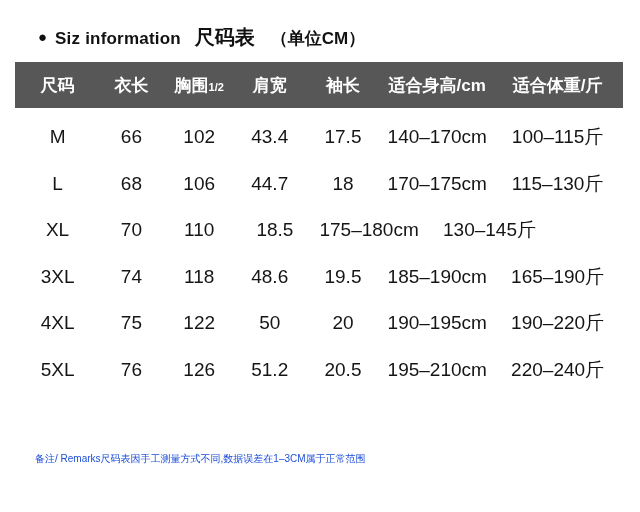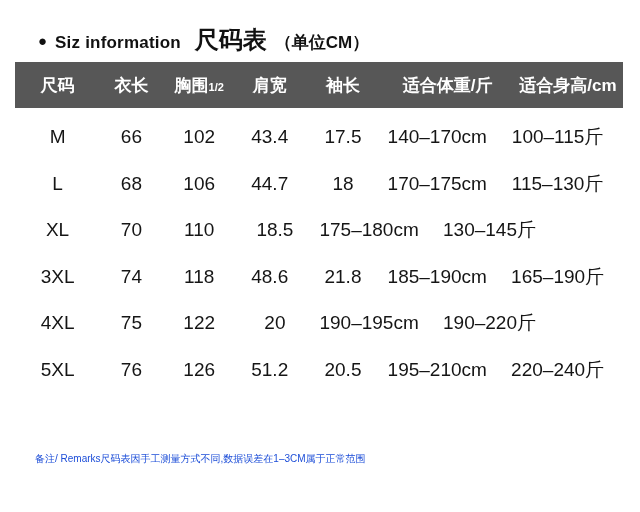--- a/index.html
+++ b/index.html
@@ -12,22 +12,22 @@
   .page { position: absolute; inset: 0; background: #ffffff; }
 
   
   .title {
     position: absolute; top: 24px; left: 38px;
     display: flex; align-items: baseline; white-space: nowrap;
     color: #111111;
   }
   .title .bullet { font-size: 15px; font-weight: bold; margin-right: 8px; position: relative; top: -2px; }
   .title .en { font-size: 17px; font-weight: bold; letter-spacing: 0.2px; }
-  .title .cn { font-size: 24px; font-weight: bold; margin-left: 14px; }
-  .title .unit { font-size: 17px; font-weight: bold; margin-left: 8px; }
+  .title .cn { font-size: 20px; font-weight: bold; margin-left: 14px; }
+  .title .unit { font-size: 17px; font-weight: bold; margin-left: 16px; }
 
   
   .size-table { position: absolute; left: 15px; top: 62px; width: 608px; }
   .thead {
     display: flex; height: 46px; align-items: center;
     color: #ffffff; font-size: 17px; font-weight: bold;
   }
   .tbody { margin-top: 6px; }
   .trow {
     display: flex; height: 46.5px; align-items: center;
@@ -61,22 +61,22 @@
     <span class="unit">（单位CM）</span>
   </div>
 
   <div class="size-table">
     <div class="thead" style="background: rgb(87, 87, 87); color: rgb(255, 255, 255);">
         <div class="cell c0">尺码</div>
         <div class="cell c1">衣长</div>
         <div class="cell c2">胸围<span class="sub">1/2</span></div>
         <div class="cell c3">肩宽</div>
         <div class="cell c4">袖长</div>
+        <div class="cell c5">适合身高/cm</div>
         <div class="cell c6">适合体重/斤</div>
-        <div class="cell c5">适合身高/cm</div>
       </div>
     <div class="tbody">
         <div class="trow">
           <div class="cell c0">M</div>
           <div class="cell c1">66</div>
           <div class="cell c2">102</div>
           <div class="cell c3">43.4</div>
           <div class="cell c4">17.5</div>
           <div class="cell c5">140–170cm</div>
           <div class="cell c6">100–115斤</div>
@@ -96,28 +96,29 @@
           <div class="cell c2">110</div>
           <div class="cell c4">18.5</div>
           <div class="cell c5">175–180cm</div>
           <div class="cell c6">130–145斤</div>
         </div>
         <div class="trow">
           <div class="cell c0">3XL</div>
           <div class="cell c1">74</div>
           <div class="cell c2">118</div>
           <div class="cell c3">48.6</div>
-          <div class="cell c4">21.8</div>
+          <div class="cell c4">19.5</div>
           <div class="cell c5">185–190cm</div>
           <div class="cell c6">165–190斤</div>
         </div>
         <div class="trow">
           <div class="cell c0">4XL</div>
           <div class="cell c1">75</div>
           <div class="cell c2">122</div>
+          <div class="cell c3">50</div>
           <div class="cell c4">20</div>
           <div class="cell c5">190–195cm</div>
           <div class="cell c6">190–220斤</div>
         </div>
         <div class="trow">
           <div class="cell c0">5XL</div>
           <div class="cell c1">76</div>
           <div class="cell c2">126</div>
           <div class="cell c3">51.2</div>
           <div class="cell c4">20.5</div>

